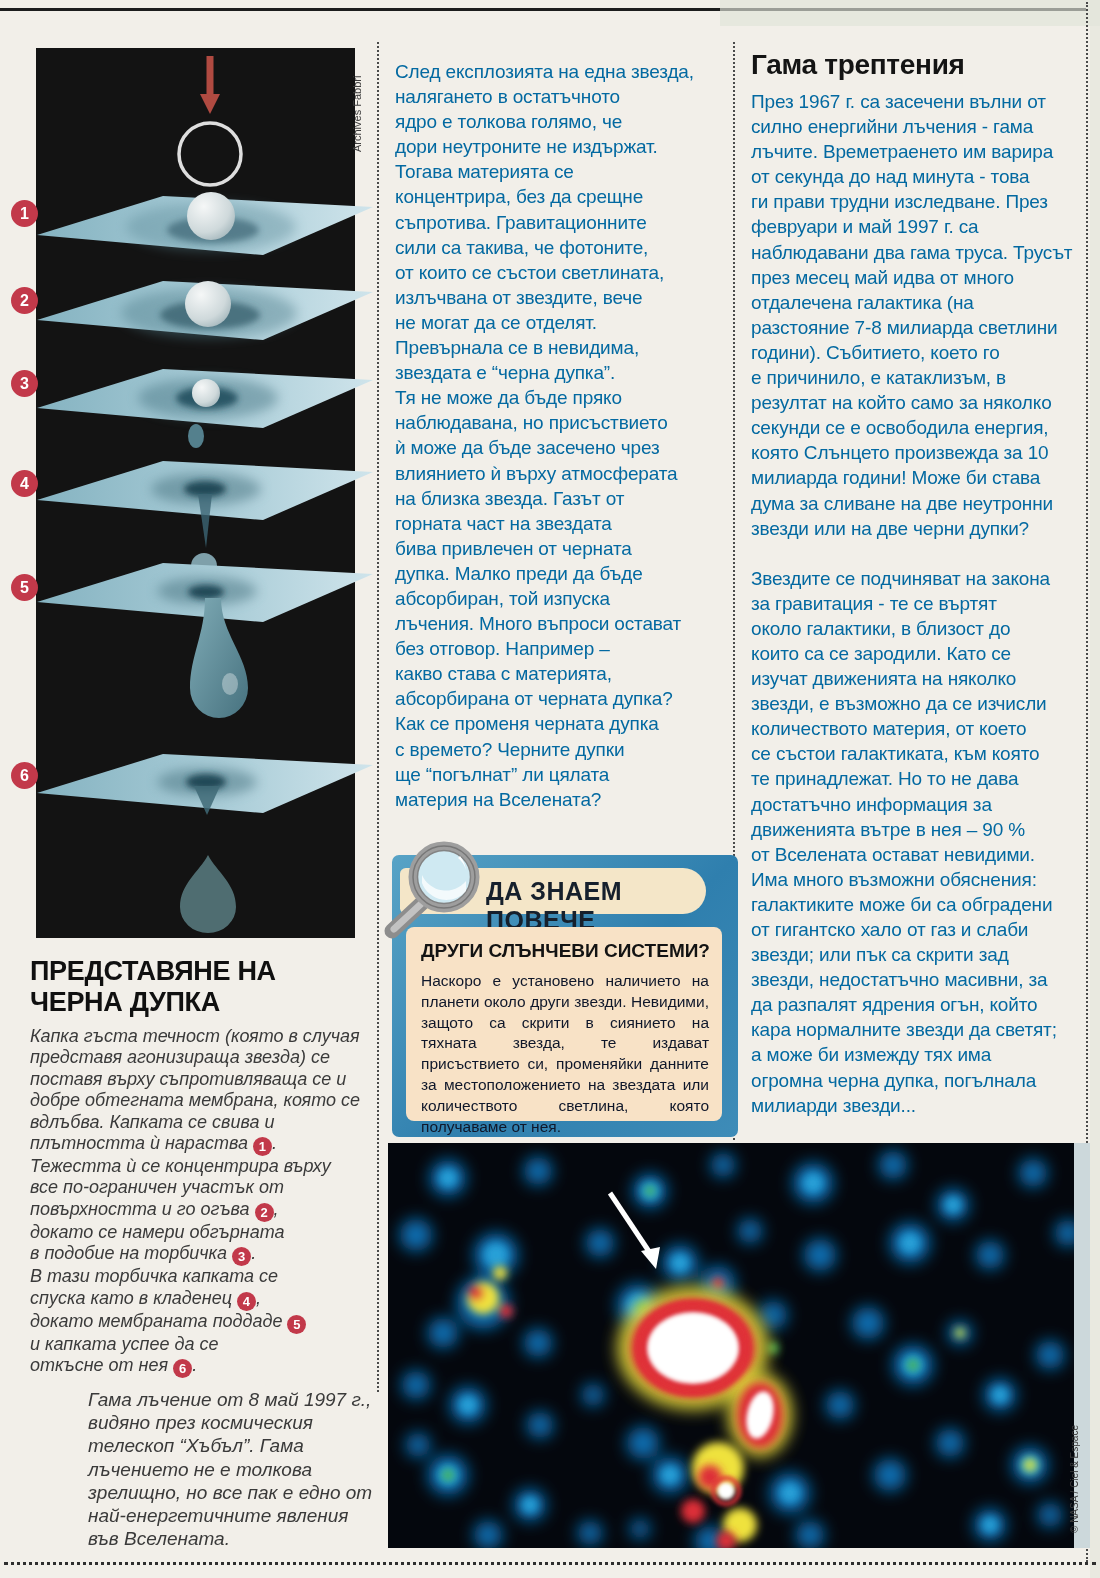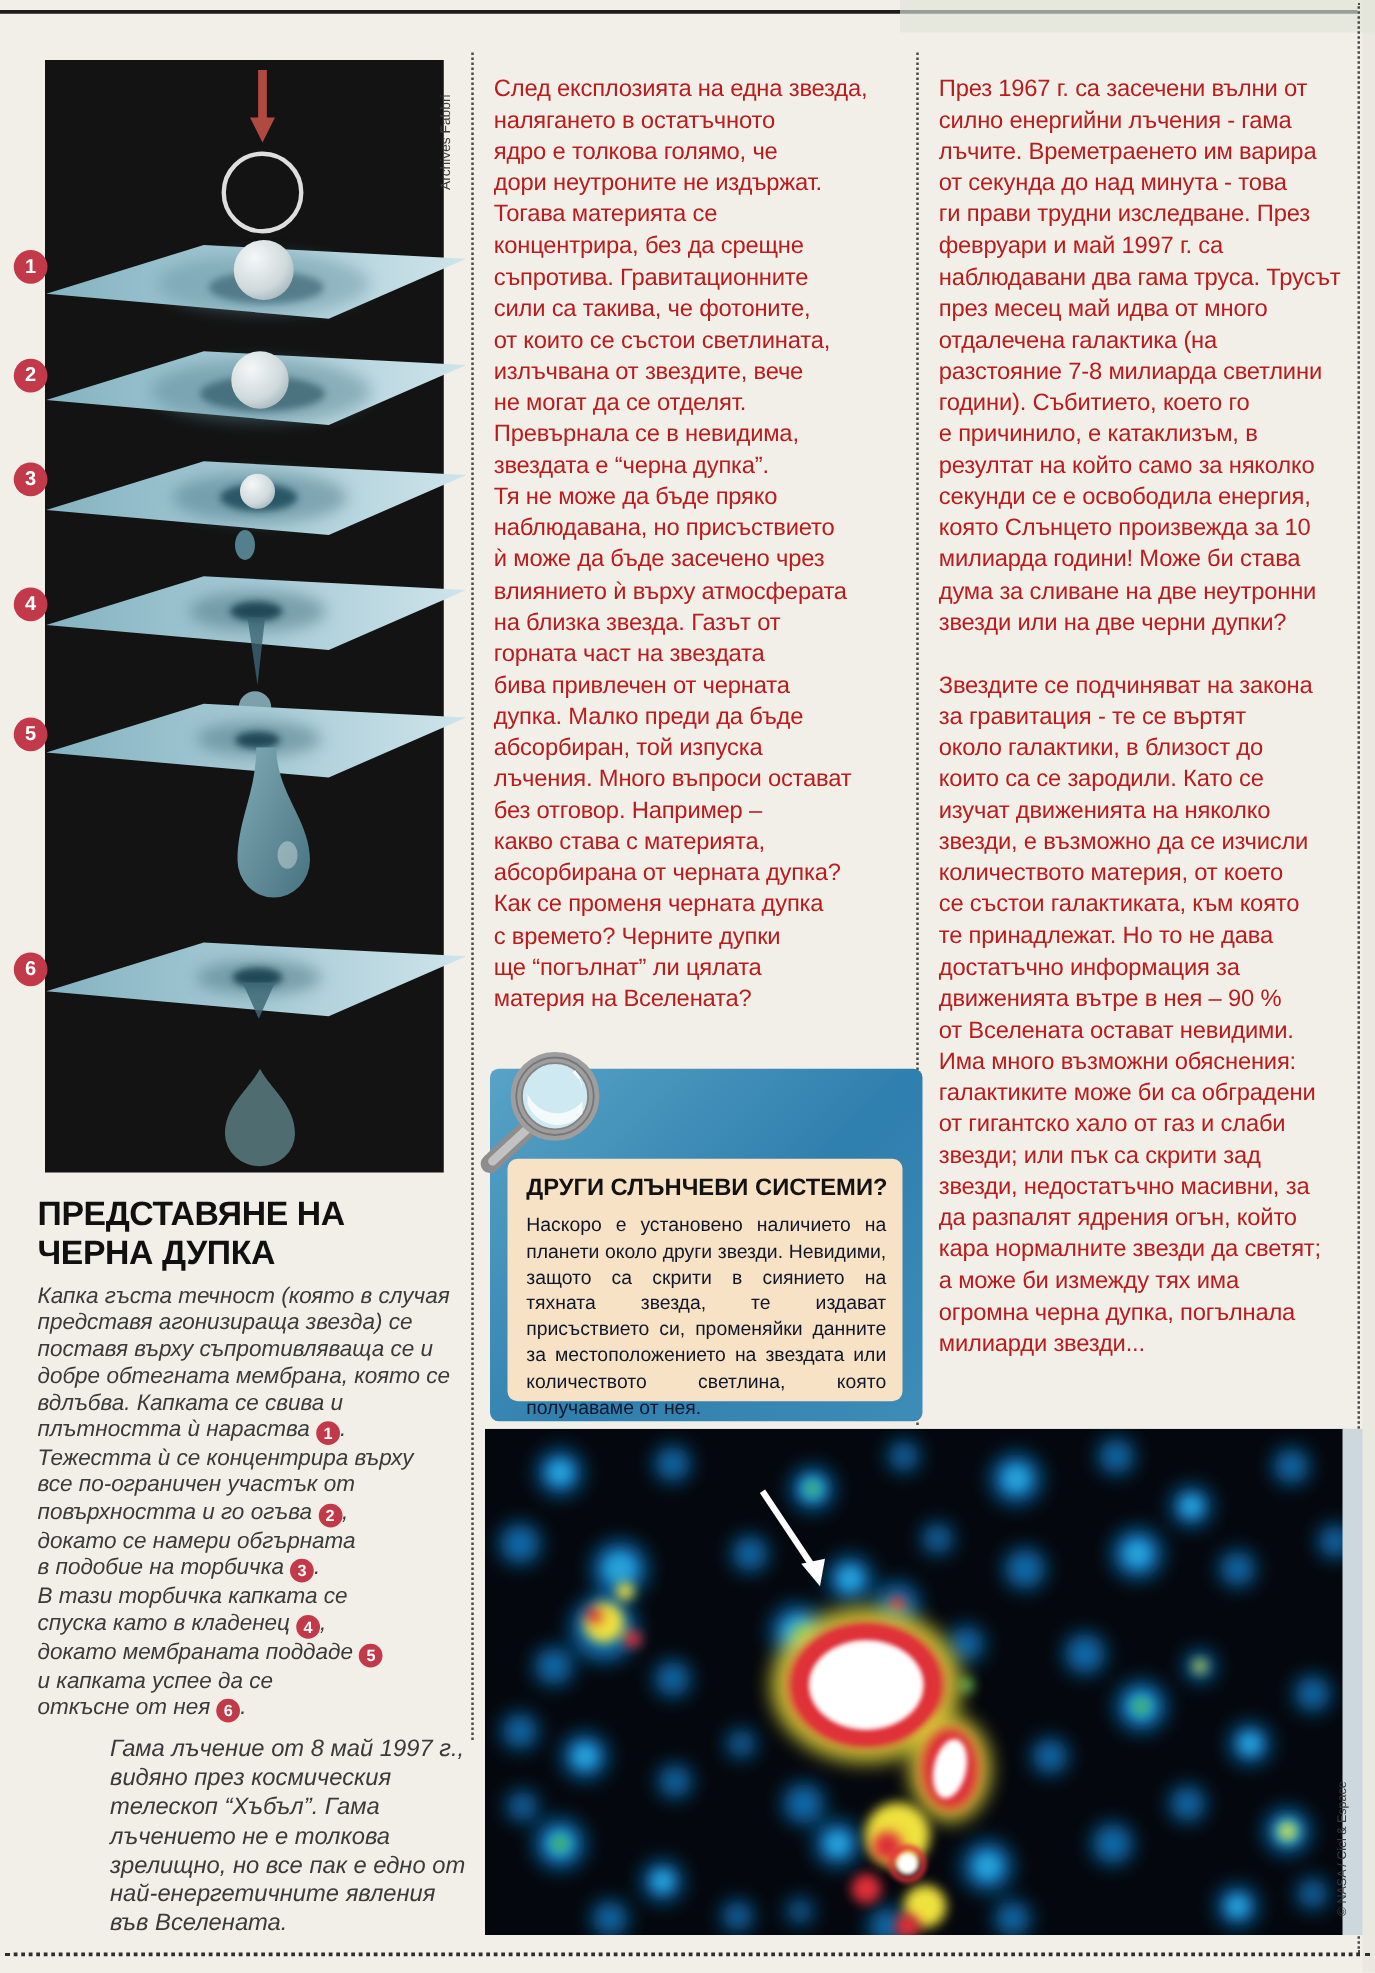--- a/index.html
+++ b/index.html
@@ -10,21 +10,21 @@
   .topline{left:0;top:8px;width:1086px;height:3px;background:#1d1d1d;}
   .tint-topright{left:720px;top:0;width:380px;height:26px;background:#dfe3d8;opacity:.65;}
   .tint-right{left:1090px;top:0;width:10px;height:1578px;background:#e2e5da;opacity:.6;}
   .vdot{width:0;border-left:2px dotted #4a4a4a;}
   .vdot1{left:377px;top:42px;height:1350px;}
   .vdot2{left:733px;top:42px;height:1098px;}
   .vdot3{left:1086px;top:2px;height:1560px;}
   .hdot{left:4px;top:1562px;width:1092px;height:0;border-top:3px dotted #2e2e2e;}
   
   .h2{font-weight:bold;font-size:28px;line-height:30px;color:#141414;letter-spacing:-0.3px;}
-  .bodytext{font-size:19px;line-height:25.1px;white-space:pre-line;color:#b91c1c;letter-spacing:-0.15px;}
+  .bodytext{font-size:19px;line-height:25.1px;white-space:pre-line;color:#0369a1;letter-spacing:-0.15px;}
   .col-mid{left:395px;top:50px;width:348px;}
   .col-right{left:751px;top:50px;width:348px;}
   .gap{height:9px;}
   .gap2{height:16px;}
   
   .figcap{left:30px;top:956px;width:345px;}
   .figcap-title{font-weight:bold;font-size:27px;color:#101010;letter-spacing:-0.3px;}
   .figcap-body{margin-top:8px;font-style:italic;font-size:18px;line-height:21.4px;white-space:pre-line;color:#3a3a3a;}
   .cap-badge{display:inline-block;width:19px;height:19px;border-radius:50%;background:#c2394a;color:#fff;
              font-style:normal;font-weight:bold;font-size:13px;line-height:19px;text-align:center;vertical-align:-2px;}
@@ -196,20 +196,21 @@
 без отговор. Например –
 какво става с материята,
 абсорбирана от черната дупка?
 Как се променя черната дупка
 с времето? Черните дупки
 ще “погълнат” ли цялата
 материя на Вселената?</div>
 </div>
 
 <div class="abs col-right">
+  <div class="h2">Гама трептения</div>
   <div class="gap"></div>
   <div class="bodytext">През 1967 г. са засечени вълни от
 силно енергийни лъчения - гама
 лъчите. Времетраенето им варира
 от секунда до над минута - това
 ги прави трудни изследване. През
 февруари и май 1997 г. са
 наблюдавани два гама труса. Трусът
 през месец май идва от много
 отдалечена галактика (на
@@ -242,20 +243,23 @@
 звезди; или пък са скрити зад
 звезди, недостатъчно масивни, за
 да разпалят ядрения огън, който
 кара нормалните звезди да светят;
 а може би измежду тях има
 огромна черна дупка, погълнала
 милиарди звезди...</div>
 </div>
 
 <div class="abs infobox">
+  <div class="infobox-pill">
+    <div class="infobox-header">ДА ЗНАЕМ ПОВЕЧЕ</div>
+  </div>
   <div class="infobox-panel">
     <div class="infobox-title">ДРУГИ СЛЪНЧЕВИ СИСТЕМИ?</div>
     <div class="infobox-body">Наскоро е установено наличието на планети около други звезди. Невидими, защото са скрити в сиянието на тяхната звезда, те издават присъствието си, променяйки данните за местоположението на звездата или количеството светлина, която получаваме от нея.</div>
   </div>
   <svg class="magnifier" width="120" height="120" viewBox="0 0 120 120">
     <line x1="42" y1="72" x2="12" y2="100" stroke="#8d8d8d" stroke-width="15" stroke-linecap="round"></line>
     <line x1="42" y1="72" x2="14" y2="98" stroke="#c2c2c2" stroke-width="7" stroke-linecap="round"></line>
     <circle cx="64" cy="46" r="31" fill="#cfe9f2" stroke="#9e9e9e" stroke-width="9"></circle>
     <circle cx="64" cy="46" r="31" fill="none" stroke="#777" stroke-width="1.5"></circle>
     <circle cx="64" cy="46" r="26.5" fill="none" stroke="#838383" stroke-width="1.5"></circle>

